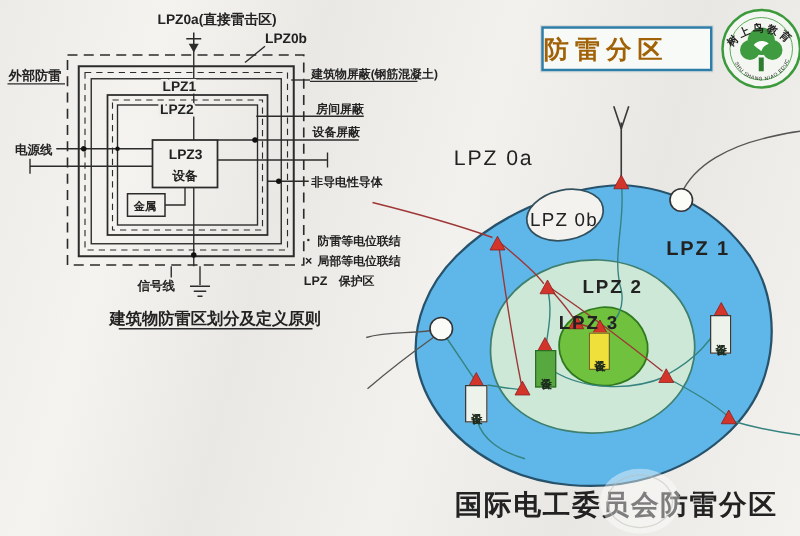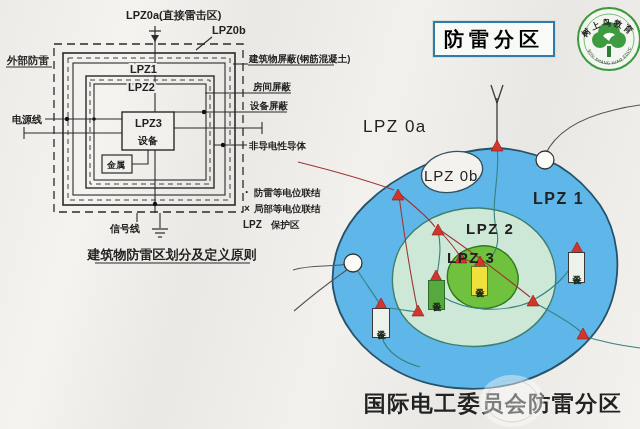--- a/index.html
+++ b/index.html
@@ -5,24 +5,24 @@
   html,body{margin:0;padding:0;}
   body{
     width:640px;height:429px;position:relative;overflow:hidden;
     font-family:"Liberation Sans","DejaVu Sans",sans-serif;
     background:linear-gradient(105deg,#ecebe7 0%,#f4f3ef 18%,#e9e8e4 35%,#f2f1ed 55%,#e8e7e3 75%,#f3f2ee 100%);
   }
   svg{position:absolute;left:0;top:0;}
   svg text{font-family:"Liberation Sans","DejaVu Sans",sans-serif;fill:#222;}
   .knockout{paint-order:stroke;stroke:#efeeea;stroke-width:4px;}
   #badge{
-    position:absolute;left:433px;top:21px;width:122px;height:36px;
+    position:absolute;left:433px;top:21px;width:137px;height:36px;
     background:#f7faf7;border:2px solid #2e7ca8;box-sizing:border-box;
-    display:flex;align-items:center;justify-content:center;
-    color:#000000;font-size:20px;font-weight:bold;letter-spacing:5px;
+    display:flex;align-items:center;
+    color:#a16207;font-size:20px;font-weight:bold;letter-spacing:5px;
     box-shadow:0 0 0 1px #d8dcd8;
   }
   .dev-box{
     position:absolute;box-sizing:border-box;border:1px solid #3a3a3a;
     display:flex;align-items:center;justify-content:center;
     writing-mode:vertical-rl;text-orientation:upright;
     font-size:9px;font-weight:bold;color:#1c2a1c;line-height:1;
   }
   #dev-lpz3{left:471px;top:266px;width:17px;height:30px;background:#f0e03c;border-color:#6b6b2a;}
   #dev-lpz2{left:428px;top:280px;width:17px;height:30px;background:#57a93f;border-color:#2f6b28;}

